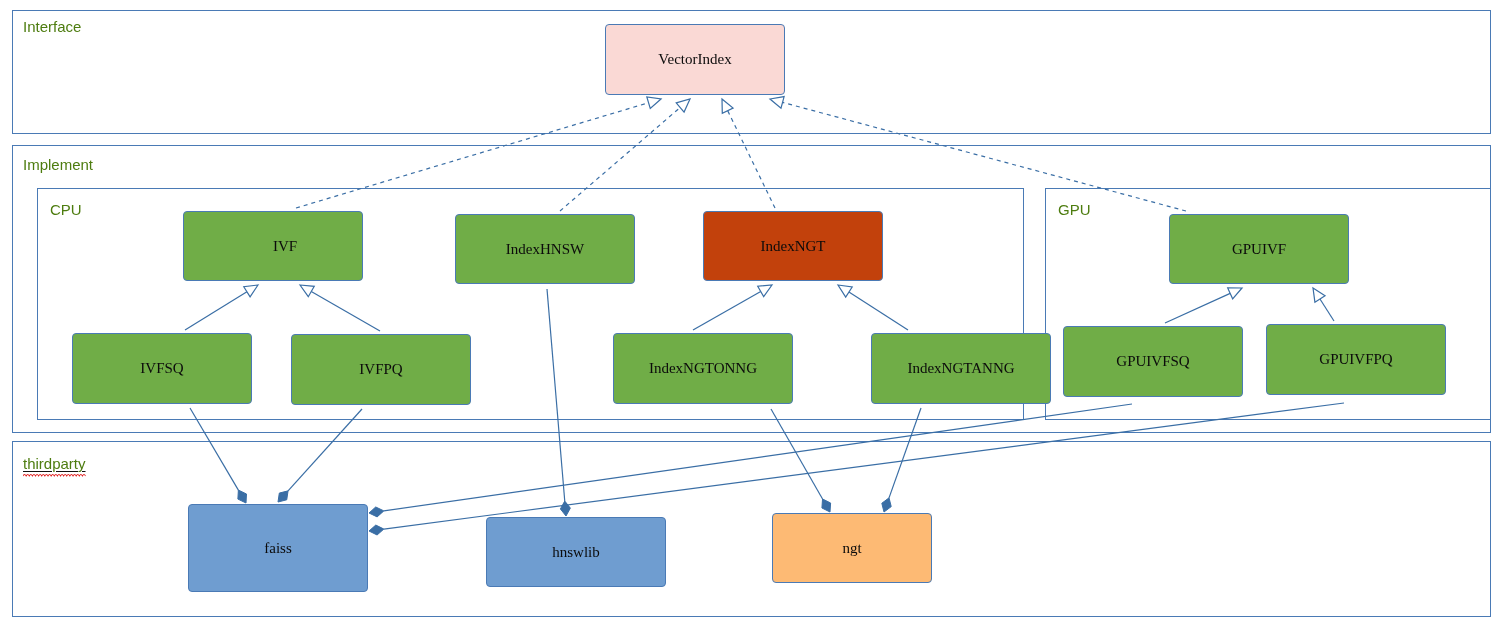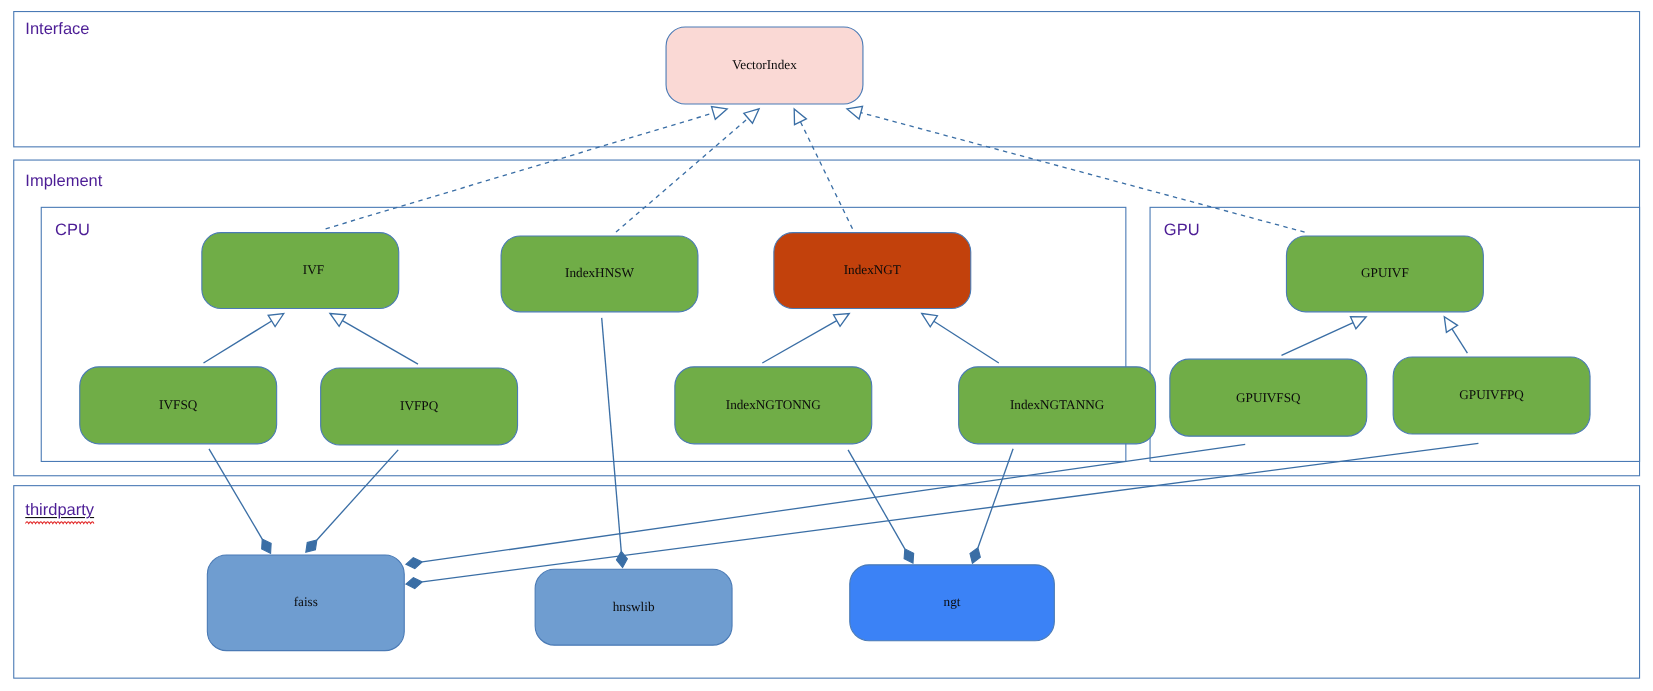--- a/index.html
+++ b/index.html
@@ -18,21 +18,21 @@
   .group{
     position:absolute;
     box-sizing:border-box;
     border:1px solid #4a7ab5;
     background:transparent;
   }
   .group-label{
     position:absolute;
     font-family:"Liberation Sans", sans-serif;
     font-size:15px;
-    color:#4c1d95;
+    color:#4d7c0f;
     white-space:nowrap;
     letter-spacing:0px;
   }
   .group-label.misspelled{
     text-decoration:underline;
     text-decoration-color:#111111;
     text-decoration-thickness:1px;
     text-underline-offset:2px;
     text-align:center;
   }
@@ -42,26 +42,26 @@
     bottom:-5px;
     width:100%;
     height:4px;
     pointer-events:none;
   }
   
   .node{
     position:absolute;
     box-sizing:border-box;
     border:1px solid #4a7ab5;
-    border-radius:18px;
+    border-radius:4px;
     display:flex;
     align-items:center;
     justify-content:center;
     font-family:"Liberation Serif", serif;
-    font-size:12px;
+    font-size:15px;
     color:#0b0b0b;
     text-align:center;
     line-height:1.1;
     z-index:3;
   }
   .node.iface{ background:#fad9d5; }
   .node.impl { background:#70ad47; }
   .node.third{ background:#6f9dd0; }
 
   #edges{
@@ -196,18 +196,18 @@
       </div>
       <div class="node impl" style="left: 1266px; top: 324px; width: 180px; height: 71px; border-color: rgb(74, 122, 181); background: rgb(112, 173, 71);">
         <span>GPUIVFPQ</span>
       </div>
       <div class="node third" style="left: 188px; top: 504px; width: 180px; height: 88px; border-color: rgb(74, 122, 181); background: rgb(111, 157, 208);">
         <span>faiss</span>
       </div>
       <div class="node third" style="left: 486px; top: 517px; width: 180px; height: 70px; border-color: rgb(74, 122, 181); background: rgb(111, 157, 208);">
         <span>hnswlib</span>
       </div>
-      <div class="node third" style="left: 772px; top: 513px; width: 187px; height: 70px; border-color: rgb(74, 122, 181); background: #3b82f6;">
+      <div class="node third" style="left: 772px; top: 513px; width: 160px; height: 70px; border-color: rgb(74, 122, 181); background: #fdba74;">
         <span>ngt</span>
       </div>
     </div>
 
 </div>
 
 </body></html>

